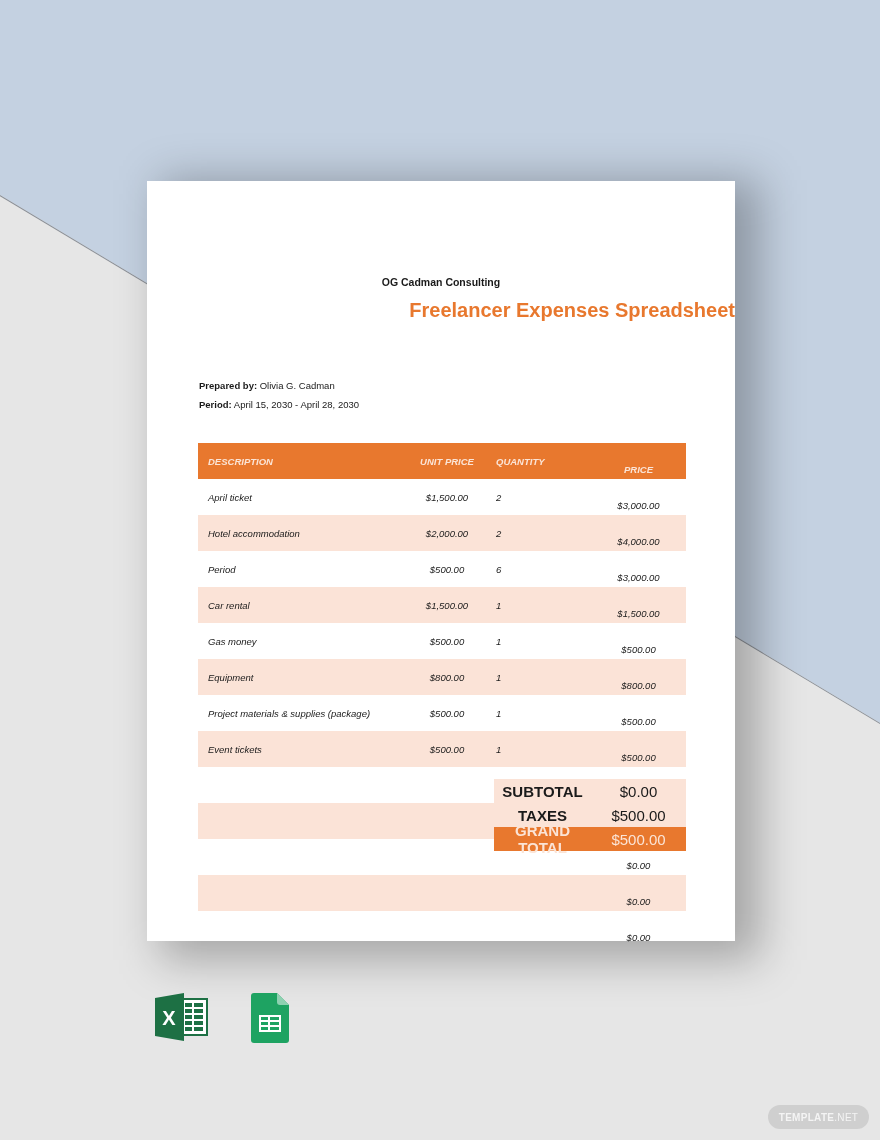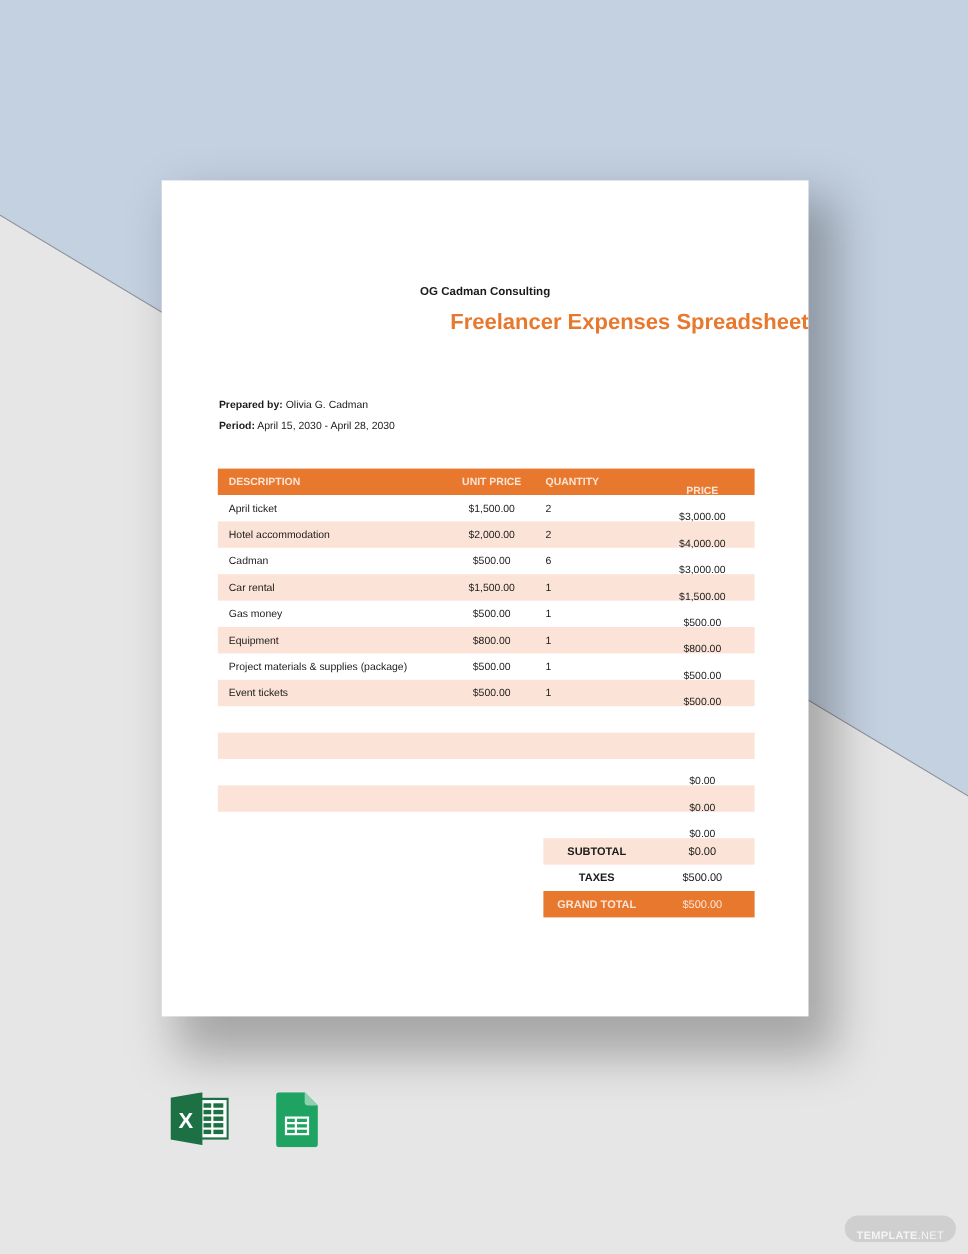--- a/index.html
+++ b/index.html
@@ -18,62 +18,62 @@
       position: absolute; left: 0; top: 195px;
       width: 1027px; height: 1px; background: #8a8f96;
       transform-origin: 0 0; transform: rotate(30.96deg);
     }
     .page-shadow {
       position: absolute; left: 160px; top: 180px; width: 600px; height: 780px;
       background: rgba(0,0,0,0.28);
       filter: blur(22px);
     }
     .page {
-      position: absolute; left: 147px; top: 164px; width: 588px; height: 760px;
+      position: absolute; left: 147px; top: 181px; width: 588px; height: 760px;
       background: #ffffff;
       padding-left: 12px;
     }
     .company {
       position: absolute; left: 0; right: 0; top: 95px; text-align: center;
       font-size: 10.5px; font-weight: bold; color: #1a1a1a;
     }
     .title {
       position: absolute; left: 0; right: 0; top: 118px; text-align: right;
       font-size: 20px; font-weight: bold; color: #e8782e;
     }
     .meta { position: absolute; font-size: 9.5px; color: #1a1a1a; line-height: 19px; }
     .meta b { font-weight: bold; }
     .meta-left { left: 52px; top: 195px; }
     .meta-right { left: 349px; top: 194px; }
 
     .table { position: absolute; left: 51px; top: 262px; width: 488px; }
-    .row { display: flex; height: 24px; align-items: center; font-size: 9.5px; color: #1a1a1a; }
+    .row { display: flex; height: 36px; align-items: center; font-size: 9.5px; color: #1a1a1a; font-style: italic; }
     .row.alt { background: #fbe3d7; }
     .row.head { background: #e8782e; color: #fbe4d6; font-weight: bold; font-size: 9.5px; }
     .c1 { width: 200px; padding-left: 10px; }
     .c2 { width: 98px; text-align: center; }
     .c3 { width: 95px; text-align: left; }
     .c4 { width: 95px; text-align: center; margin-top: 16px; }
     .row.head .c1 { padding-left: 10px; }
 
     .summary { position: absolute; left: 347px; top: 598px; width: 192px; }
-    .srow { display: flex; height: 24px; align-items: center; font-size: 10px; color: #1a1a1a; }
+    .srow { display: flex; height: 24px; align-items: center; font-size: 15px; color: #1a1a1a; }
     .srow.alt { background: #fbe3d7; }
     .srow.grand { background: #e8782e; color: #fbe4d6; }
     .s1 { width: 97px; text-align: center; font-weight: bold; }
     .s2 { width: 95px; text-align: center; }
 
     .icon-excel { position: absolute; left: 155px; top: 993px; width: 53px; height: 48px; }
     .icon-sheets { position: absolute; left: 251px; top: 993px; width: 38px; height: 50px; }
 
     .watermark {
       position: absolute; left: 768px; top: 1105px; width: 101px; height: 24px;
       border-radius: 12px; background: #cfcfcf;
       color: #f4f4f4; font-size: 10px; font-weight: bold; letter-spacing: 0.3px;
-      display: flex; align-items: flex-end; justify-content: center;
+      display: flex; align-items: center; justify-content: center;
     }
     .watermark .light { font-weight: normal; }
   </style>
 </head>
 <body>
 
 <div class="bg-blue"></div>
 <div class="bg-line"></div>
 <div class="page-shadow"></div>
 
@@ -99,21 +99,21 @@
       <div class="c3">2</div>
       <div class="c4">$3,000.00</div>
     </div>
     <div class="row alt">
       <div class="c1">Hotel accommodation</div>
       <div class="c2">$2,000.00</div>
       <div class="c3">2</div>
       <div class="c4">$4,000.00</div>
     </div>
     <div class="row">
-      <div class="c1">Cadman</div>
+      <div class="c1">Period</div>
       <div class="c2">$500.00</div>
       <div class="c3">6</div>
       <div class="c4">$3,000.00</div>
     </div>
     <div class="row alt">
       <div class="c1">Car rental</div>
       <div class="c2">$1,500.00</div>
       <div class="c3">1</div>
       <div class="c4">$1,500.00</div>
     </div>

